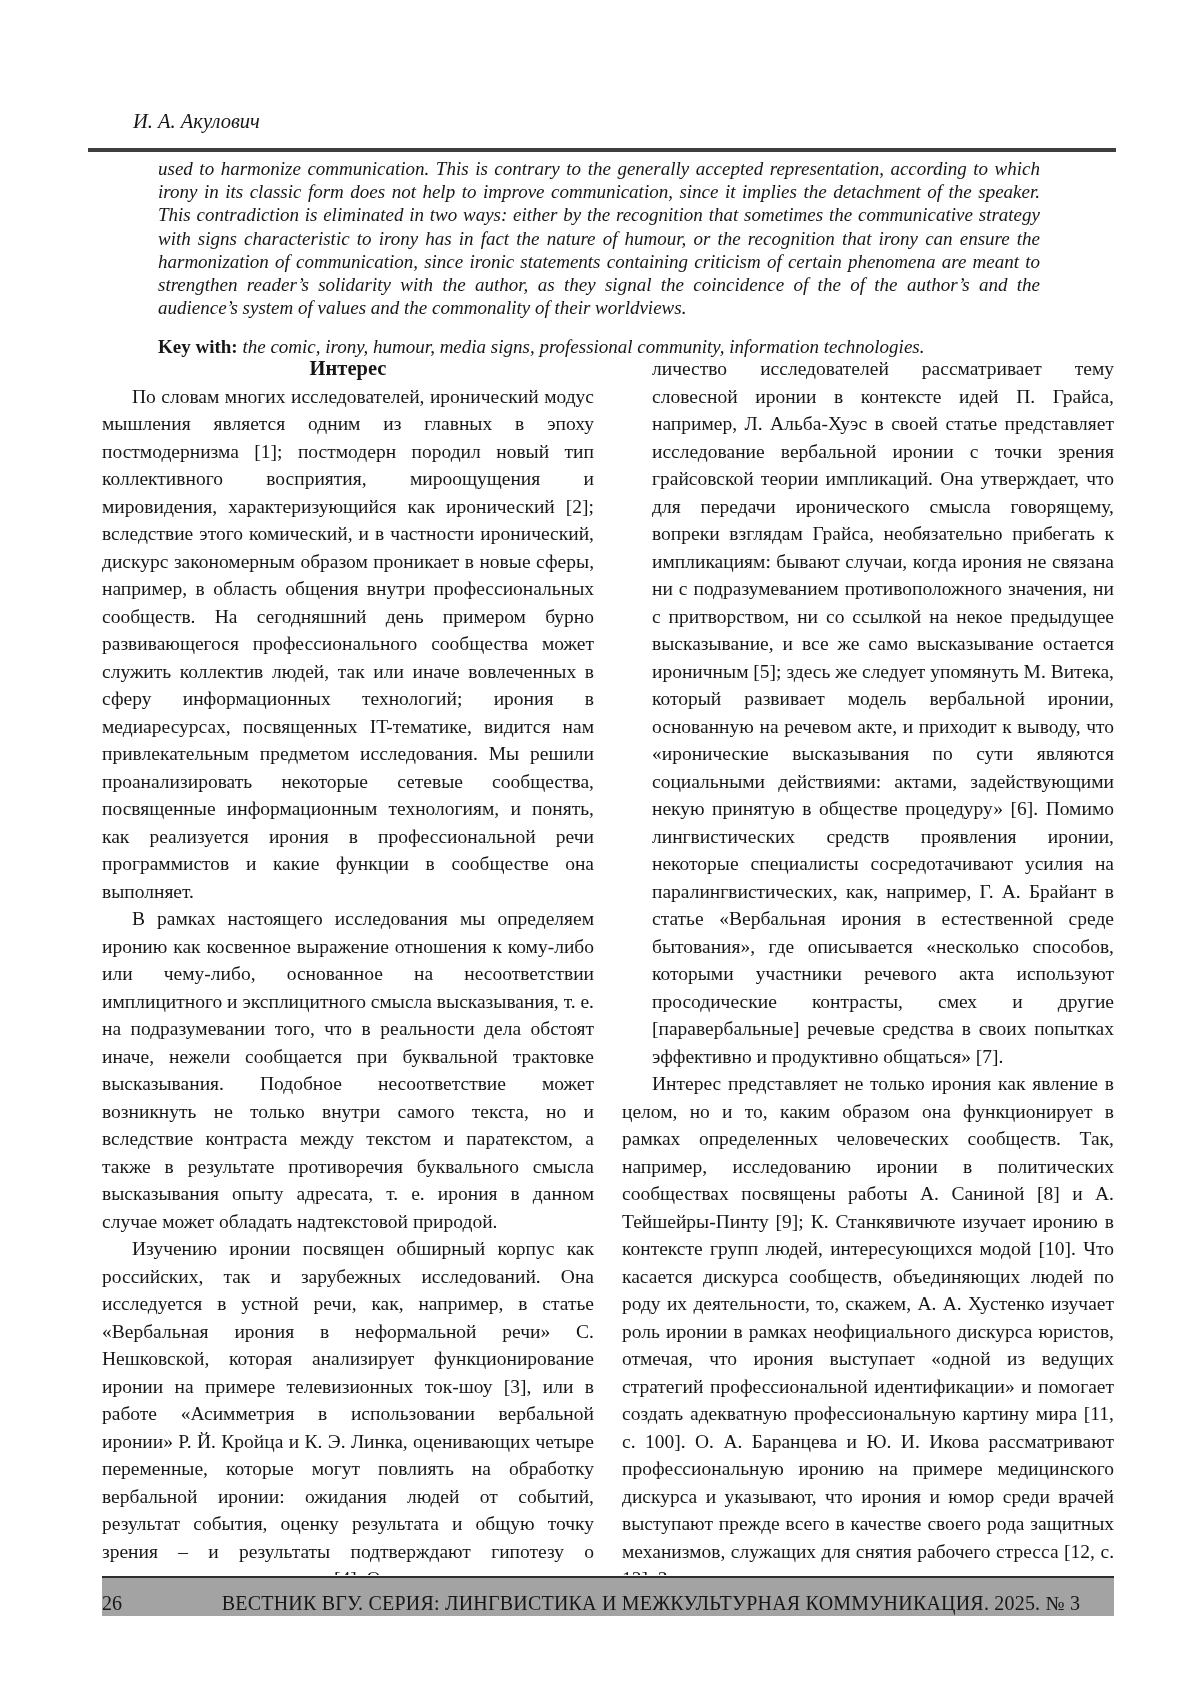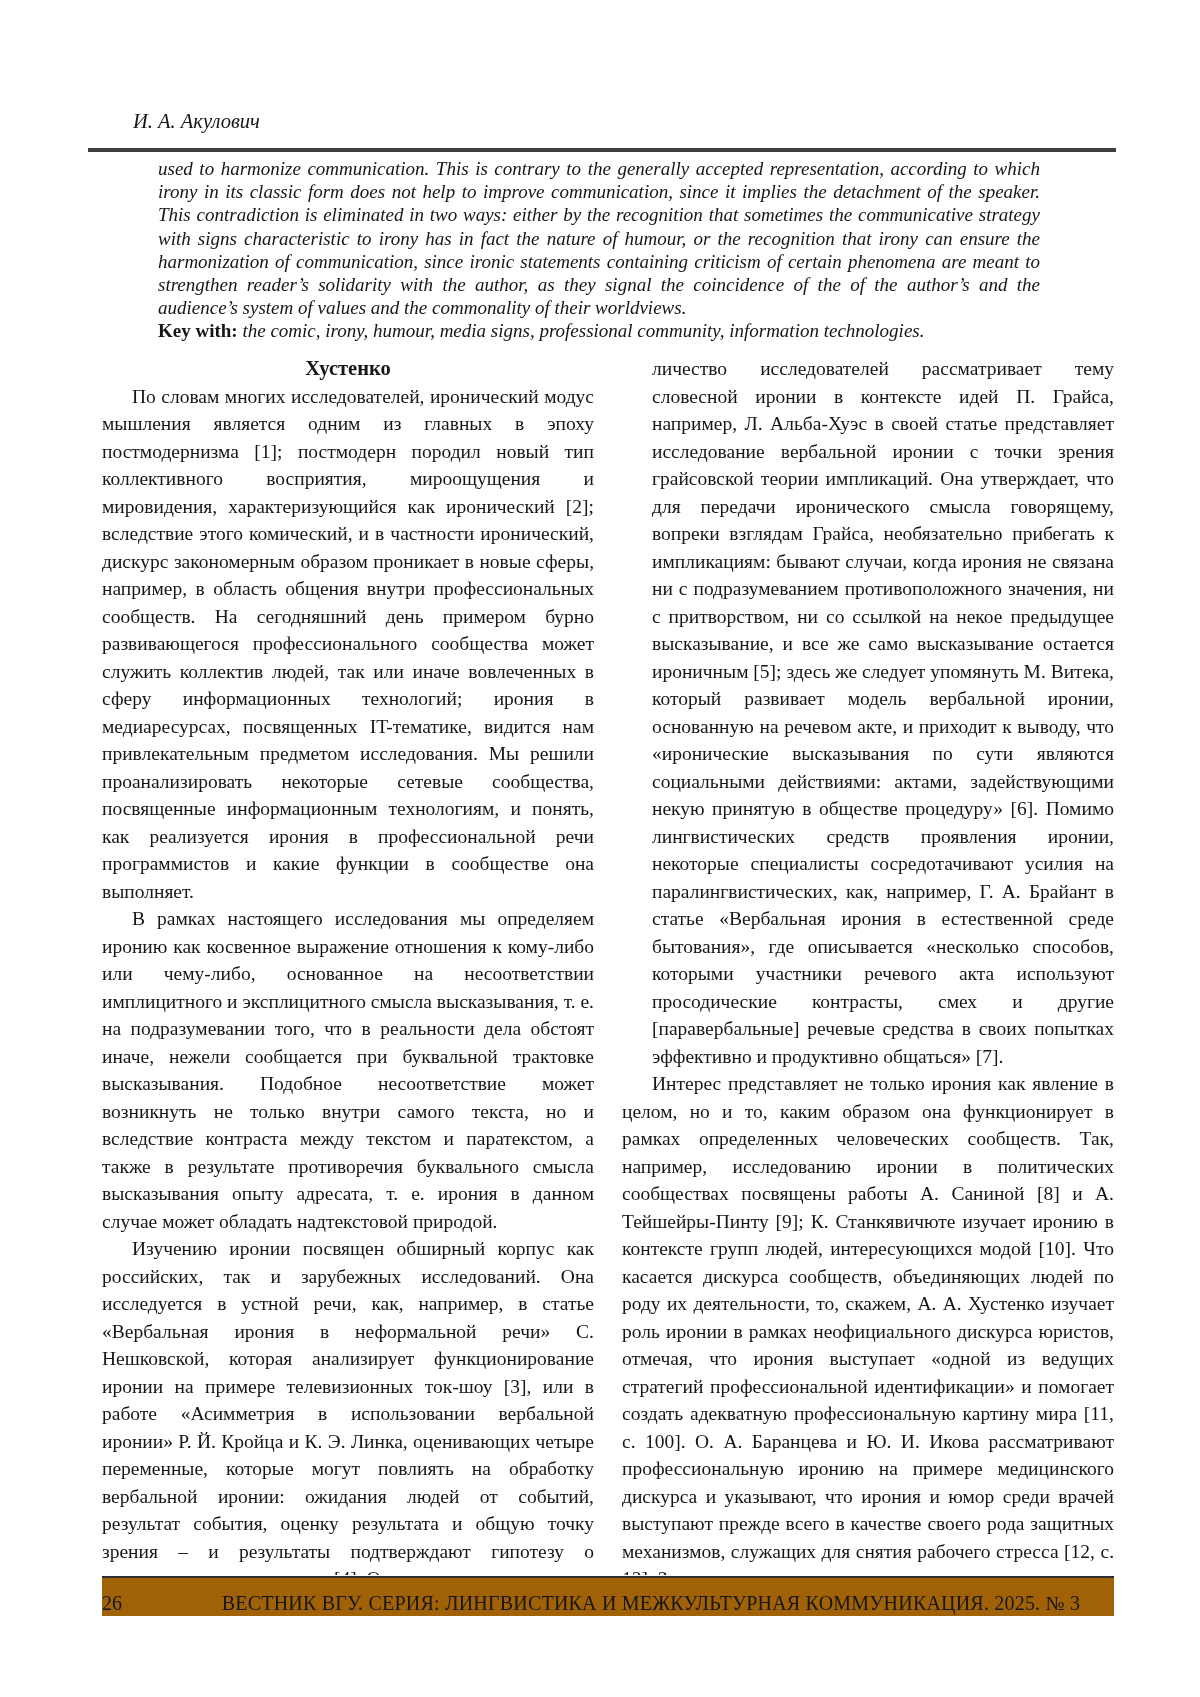--- a/index.html
+++ b/index.html
@@ -33,21 +33,21 @@
   }
   
   .abstract {
     position: absolute;
     top: 157px; left: 158px; right: 160px;
     font-style: italic;
     font-size: 19px;
     line-height: 23.2px;
     text-align: justify;
   }
-  .abstract-text { margin-bottom: 0; }
+  .abstract-text { margin-bottom: 16px; }
   .keywords { font-style: italic; }
   .kw-label { font-style: normal; font-weight: bold; }
   
   .columns {
     position: absolute;
     top: 355px; left: 102px; right: 86px;
     height: 1220px;
     display: flex;
     gap: 28px;
     overflow: hidden;
@@ -63,21 +63,21 @@
     font-weight: bold;
     text-align: center;
     line-height: 27.5px;
     text-indent: 0;
     margin: 0;
   }
   
   .page-footer {
     position: absolute;
     top: 1576px; left: 102px; right: 86px;
-    background: #a16207;
+    background: #a3a3a3;
   }
   .footer-rule { height: 2px; background: #2e2e2e; }
   .footer-line {
     display: flex;
     align-items: baseline;
     margin-top: 5px;
     font-size: 20px;
     line-height: 25px;
   }
   .page-num { min-width: 86px; }
@@ -97,21 +97,21 @@
   <section class="abstract">
     <p class="abstract-text">used to harmonize communication. This is contrary to the generally accepted representation, according to which irony in its classic form does not help to improve communication, since it implies the detachment of the speaker. This contradiction is eliminated in two ways: either by the recognition that sometimes the communicative strategy with signs characteristic to irony has in fact the nature of humour, or the recognition that irony can ensure the harmonization of communication, since ironic statements containing criticism of certain phenomena are meant to strengthen reader’s solidarity with the author, as they signal the coincidence of the of the author’s and the audience’s system of values and the commonality of their worldviews.</p>
     <p class="keywords">
       <strong class="kw-label">Key with:</strong>
       <span class="kw-text"> the comic, irony, humour, media signs, professional community, information technologies.</span>
     </p>
   </section>
 
   <main class="columns">
     <div class="col">
-      <h2 class="section-heading">Хустенко</h2>
+      <h2 class="section-heading">Интерес</h2>
       <p>По словам многих исследователей, иронический модус мышления является одним из главных в эпоху постмодернизма [1]; постмодерн породил новый тип коллективного восприятия, мироощущения и мировидения, характеризующийся как иронический [2]; вследствие этого комический, и в частности иронический, дискурс закономерным образом проникает в новые сферы, например, в область общения внутри профессиональных сообществ. На сегодняшний день примером бурно развивающегося профессионального сообщества может служить коллектив людей, так или иначе вовлеченных в сферу информационных технологий; ирония в медиаресурсах, посвященных IT-тематике, видится нам привлекательным предметом исследования. Мы решили проанализировать некоторые сетевые сообщества, посвященные информационным технологиям, и понять, как реализуется ирония в профессиональной речи программистов и какие функции в сообществе она выполняет.</p>
       <p>В рамках настоящего исследования мы определяем иронию как косвенное выражение отношения к кому-либо или чему-либо, основанное на несоответствии имплицитного и эксплицитного смысла высказывания, т. е. на подразумевании того, что в реальности дела обстоят иначе, нежели сообщается при буквальной трактовке высказывания. Подобное несоответствие может возникнуть не только внутри самого текста, но и вследствие контраста между текстом и паратекстом, а также в результате противоречия буквального смысла высказывания опыту адресата, т. е. ирония в данном случае может обладать надтекстовой природой.</p>
       <p>Изучению иронии посвящен обширный корпус как российских, так и зарубежных исследований. Она исследуется в устной речи, как, например, в статье «Вербальная ирония в неформальной речи» С. Нешковской, которая анализирует функционирование иронии на примере телевизионных ток-шоу [3], или в работе «Асимметрия в использовании вербальной иронии» Р. Й. Кройца и К. Э. Линка, оценивающих четыре переменные, которые могут повлиять на обработку вербальной иронии: ожидания людей от событий, результат события, оценку результата и общую точку зрения – и результаты подтверждают гипотезу о нерелевантности ожидания [4]. Определенное ко-</p>
     </div>
     <div class="col">
       <p class="continuation">личество исследователей рассматривает тему словесной иронии в контексте идей П. Грайса, например, Л. Альба-Хуэс в своей статье представляет исследование вербальной иронии с точки зрения грайсовской теории импликаций. Она утверждает, что для передачи иронического смысла говорящему, вопреки взглядам Грайса, необязательно прибегать к импликациям: бывают случаи, когда ирония не связана ни с подразумеванием противоположного значения, ни с притворством, ни со ссылкой на некое предыдущее высказывание, и все же само высказывание остается ироничным [5]; здесь же следует упомянуть М. Витека, который развивает модель вербальной иронии, основанную на речевом акте, и приходит к выводу, что «иронические высказывания по сути являются социальными действиями: актами, задействующими некую принятую в обществе процедуру» [6]. Помимо лингвистических средств проявления иронии, некоторые специалисты сосредотачивают усилия на паралингвистических, как, например, Г. А. Брайант в статье «Вербальная ирония в естественной среде бытования», где описывается «несколько способов, которыми участники речевого акта используют просодические контрасты, смех и другие [паравербальные] речевые средства в своих попытках эффективно и продуктивно общаться» [7].</p>
       <p>Интерес представляет не только ирония как явление в целом, но и то, каким образом она функционирует в рамках определенных человеческих сообществ. Так, например, исследованию иронии в политических сообществах посвящены работы А. Саниной [8] и А. Тейшейры-Пинту [9]; К. Станкявичюте изучает иронию в контексте групп людей, интересующихся модой [10]. Что касается дискурса сообществ, объединяющих людей по роду их деятельности, то, скажем, А. А. Хустенко изучает роль иронии в рамках неофициального дискурса юристов, отмечая, что ирония выступает «одной из ведущих стратегий профессиональной идентификации» и помогает создать адекватную профессиональную картину мира [11, с. 100]. О. А. Баранцева и Ю. И. Икова рассматривают профессиональную иронию на примере медицинского дискурса и указывают, что ирония и юмор среди врачей выступают прежде всего в качестве своего рода защитных механизмов, служащих для снятия рабочего стресса [12, с. 12]. Защитную роль</p>
     </div>
   </main>
 

